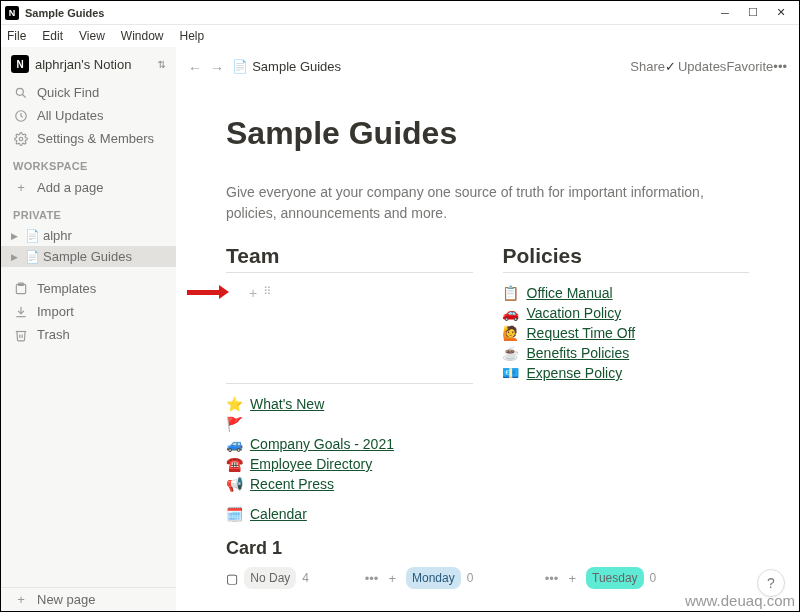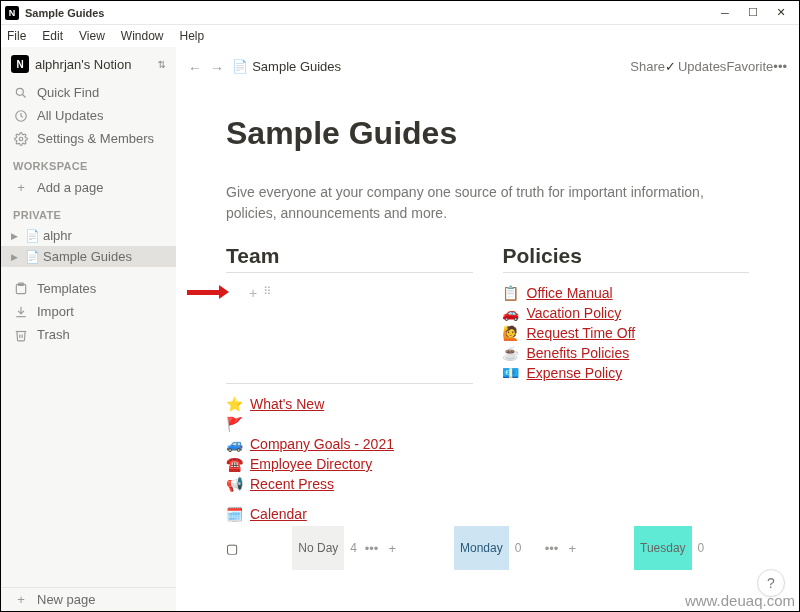--- a/index.html
+++ b/index.html
@@ -33,26 +33,26 @@
 .topbar .check { color: #37352f; margin-right: 2px; }
 .page { padding: 10px 50px 0 50px; overflow-y: auto; flex: 1; position: relative; }
 .page-title { font-size: 32px; font-weight: 700; color: #37352f; margin-bottom: 30px; margin-top: 20px; }
 .page-desc { color: #787774; font-size: 14px; line-height: 1.5; margin-bottom: 20px; max-width: 560px; }
 .cols { display: flex; gap: 30px; }
 .col { flex: 1; }
 .col h2 { font-size: 21px; font-weight: 600; margin-bottom: 4px; }
 .col hr { border: none; border-top: 1px solid #e0dfdb; margin-bottom: 10px; }
 .link-row { display: flex; align-items: center; gap: 6px; padding: 2px 0; font-size: 14px; }
 .link-row .emo { width: 18px; font-size: 14px; }
-.link-row .txt { text-decoration: underline; color: #b91c1c; cursor: pointer; font-weight: 500; }
+.link-row .txt { text-decoration: underline; color: #14532d; cursor: pointer; font-weight: 500; }
 .teamspace { min-height: 100px; }
 .boardhead { font-size: 18px; font-weight: 600; margin-top: 14px; margin-bottom: 6px; }
 .board { display: flex; gap: 10px; font-size: 13px; overflow: hidden; }
 .bcol { display: flex; align-items: center; gap: 6px; padding: 2px 0; }
-.bcol .tag { font-size: 12px; padding: 15px 6px; border-radius: 0; margin-left: 48px; }
+.bcol .tag { font-size: 12px; padding: 4px 6px; border-radius: 8px; }
 .bcol .tag.noday { background: #f0f0ee; color: #666; }
 .bcol .tag.mon { background: #cde5f3; color: #2a5a7a; }
 .bcol .tag.tue { background: #5eead4; color: #666; }
 .bcol .cnt { color: #9b9a97; font-size: 12px; }
 .bcol .dots { margin-left: auto; color: #9b9a97; cursor: pointer; }
 .bcol .plus { color: #9b9a97; cursor: pointer; margin-left: 4px; }
 .arrow { position: absolute; left: 186px; top: 282px; z-index: 10; }
 .arrow-line { display: inline-block; width: 34px; height: 5px; background: #d81a1a; position: relative; }
 .arrow-line::after { content: ""; position: absolute; right: -8px; top: -5px; border-left: 10px solid #d81a1a; border-top: 7px solid transparent; border-bottom: 7px solid transparent; }
 .addhandle { position: absolute; left: 248px; top: 284px; display: flex; gap: 6px; color: #b8b6b2; font-size: 14px; }
@@ -218,20 +218,21 @@
           <div class="link-row">
               <span class="emo">📢</span>
               <span class="txt">Recent Press</span>
             </div>
           <div style="height:10px"></div>
           <div class="link-row">
               <span class="emo">🗓️</span>
               <span class="txt">Calendar</span>
             </div>
 
+          <div class="boardhead">Card 1</div>
         </div>
 
         <div class="col">
           <h2>Policies</h2>
           <hr>
           <div class="link-row">
               <span class="emo">📋</span>
               <span class="txt">Office Manual</span>
             </div>
           <div class="link-row">

